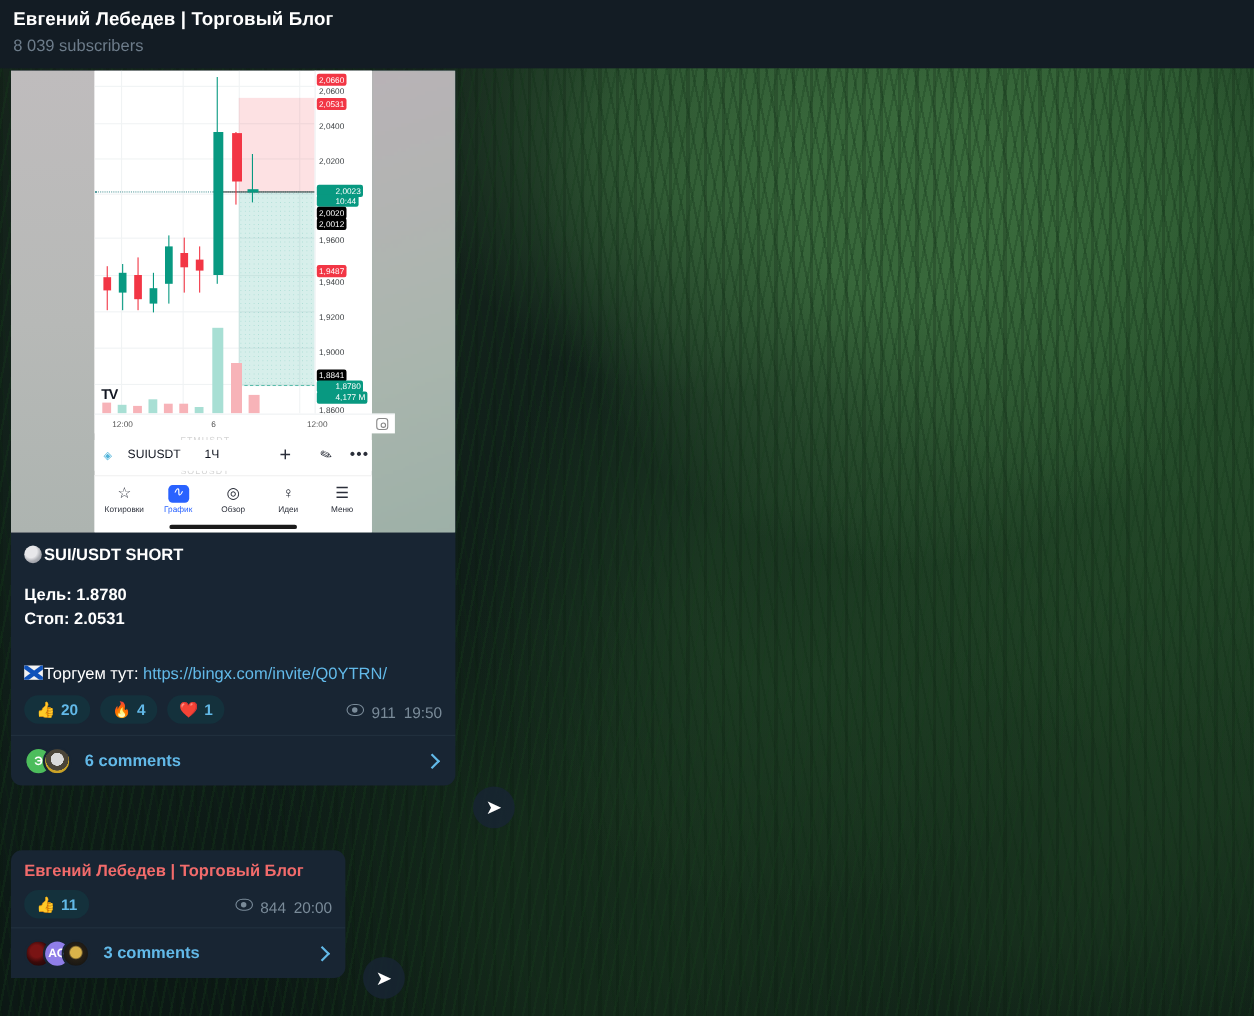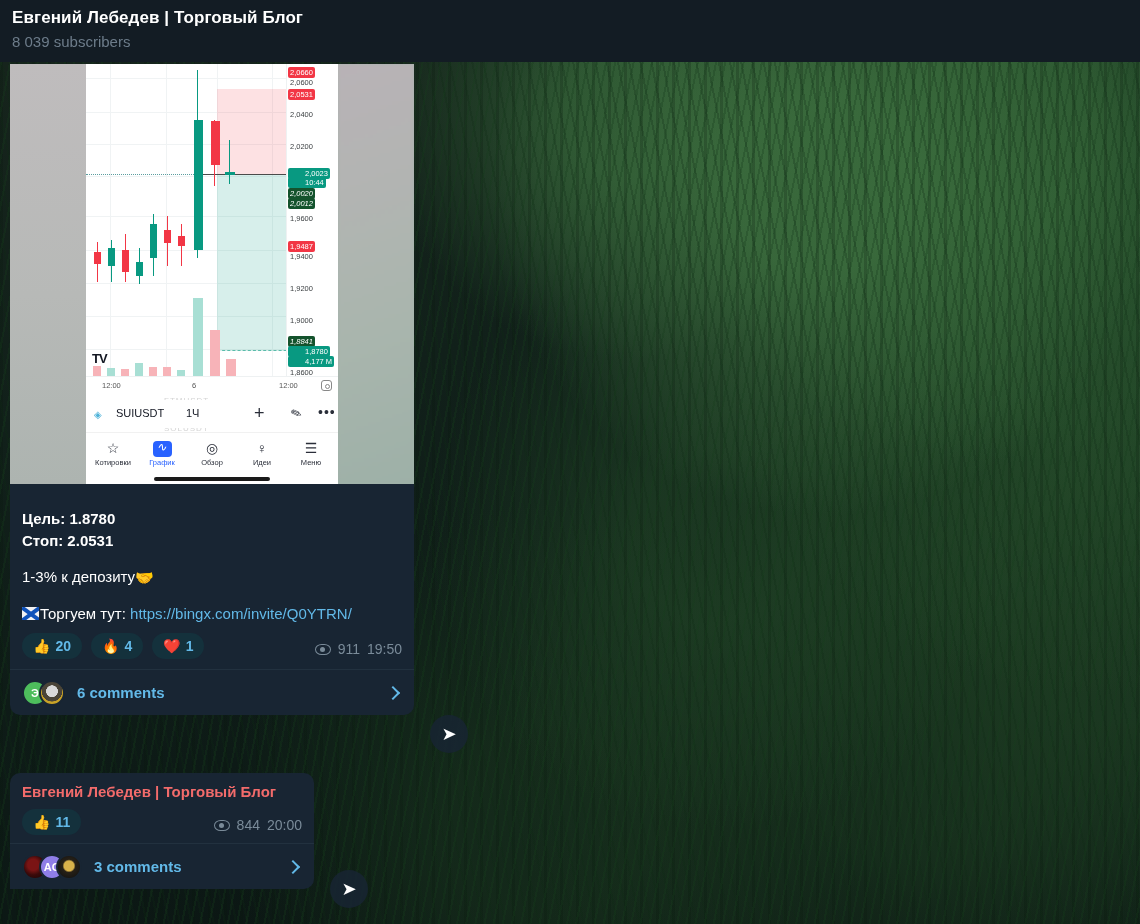--- a/index.html
+++ b/index.html
@@ -108,21 +108,21 @@
     position: absolute; left: 3px; font-size: 7.5px; color: #3c4043;
     font-family: "Liberation Sans", sans-serif; white-space: nowrap;
   }
   .price-chip {
     position: absolute; left: 1px; padding: 1px 2px;
     font-size: 7.5px; color: #ffffff; border-radius: 2px; white-space: nowrap;
     font-family: "Liberation Sans", sans-serif; line-height: 9px;
   }
   .chip-red   { background: #f23645; }
   .chip-green { background: #089981; padding-left: 17px; }
-  .chip-grey  { background: #14532d; font-style: italic; }
+  .chip-grey  { background: #000000; }
 
   
   #zone-risk {
     position: absolute; left: 131px; top: 25px; width: 80px; height: 85px;
     background: rgba(242,54,69,0.15);
   }
   #zone-reward {
     position: absolute; left: 131px; top: 110px; width: 80px; height: 177px;
     background: rgba(8,153,129,0.16);
     background-image: radial-gradient(rgba(8,153,129,0.22) 0.6px, rgba(0,0,0,0) 0.7px);
@@ -147,21 +147,21 @@
 
   #tv-logo {
     position: absolute; left: 6px; bottom: 10px;
     width: 30px; height: 15px;
     color: #131722; font-weight: bold; font-size: 13px;
     letter-spacing: -1px; font-family: "Liberation Sans", sans-serif;
   }
 
   
   #time-axis {
-    position: absolute; left: 0; top: 312px; width: 252px; height: 18px;
+    position: absolute; left: 0; top: 312px; width: 273px; height: 18px;
     border-top: 1px solid #eef1f2; background: #fff;
   }
   .time-tick { position: absolute; top: 4px; font-size: 7.5px; color: #555; }
   #axis-gear {
     position: absolute; right: 6px; top: 3px; width: 11px; height: 11px;
     border: 1px solid #888; border-radius: 3px;
   }
   #axis-gear::after {
     content: ""; position: absolute; left: 3px; top: 3px;
     width: 3px; height: 3px; border: 1px solid #888; border-radius: 50%;
@@ -249,21 +249,21 @@
   }
   .reaction-pill {
     display: flex; align-items: center; gap: 5px;
     height: 26px; padding: 0 11px; margin-right: 9px;
     background: #14313c; border-radius: 13px;
   }
   .reaction-emoji { font-size: 14px; line-height: 14px; }
   .reaction-count { color: #62b9e8; font-size: 14px; font-weight: bold; }
   .meta-right {
     position: absolute; right: 12px; bottom: 12px;
-    display: flex; align-items: center; gap: 7px;
+    display: flex; align-items: flex-start; gap: 7px;
     color: #7a8b99; font-size: 14px;
   }
   .eye-icon {
     display: inline-block; width: 16px; height: 11px;
     border: 1.6px solid #7a8b99; border-radius: 50% 50% 50% 50% / 60% 60% 60% 60%;
     position: relative;
   }
   .eye-icon::after {
     content: ""; position: absolute; left: 4px; top: 2px;
     width: 5px; height: 5px; border-radius: 50%; background: #7a8b99;
@@ -467,27 +467,27 @@
           <div class="nav-item" style="left:200px">
             <span class="nav-glyph">☰</span>
             <span class="nav-label">Меню</span>
           </div>
           <div id="home-indicator"></div>
         </div>
       </div>
     </div>
 
     <div id="msg1-text">
+      <div class="t-line t-bold">
+        <span class="moon-emoji"></span><span>SUI/USDT SHORT</span>
+      </div>
       <div class="t-gap"></div>
       <div class="t-line t-bold">Цель: 1.8780</div>
       <div class="t-line t-bold">Стоп: 2.0531</div>
       <div class="t-gap"></div>
-      <div class="t-line">
-        <span>1-3% к депозиту</span><span class="handshake-emoji">🤝</span>
-      </div>
       <div class="t-gap"></div>
       <div class="t-line">
         <span class="flag-emoji"></span><span>Торгуем тут: </span><span class="t-link">https://bingx.com/invite/Q0YTRN/</span>
       </div>
     </div>
 
     <div class="reactions-row">
       <div class="reaction-pill">
         <span class="reaction-emoji">👍</span>
         <span class="reaction-count">20</span>

